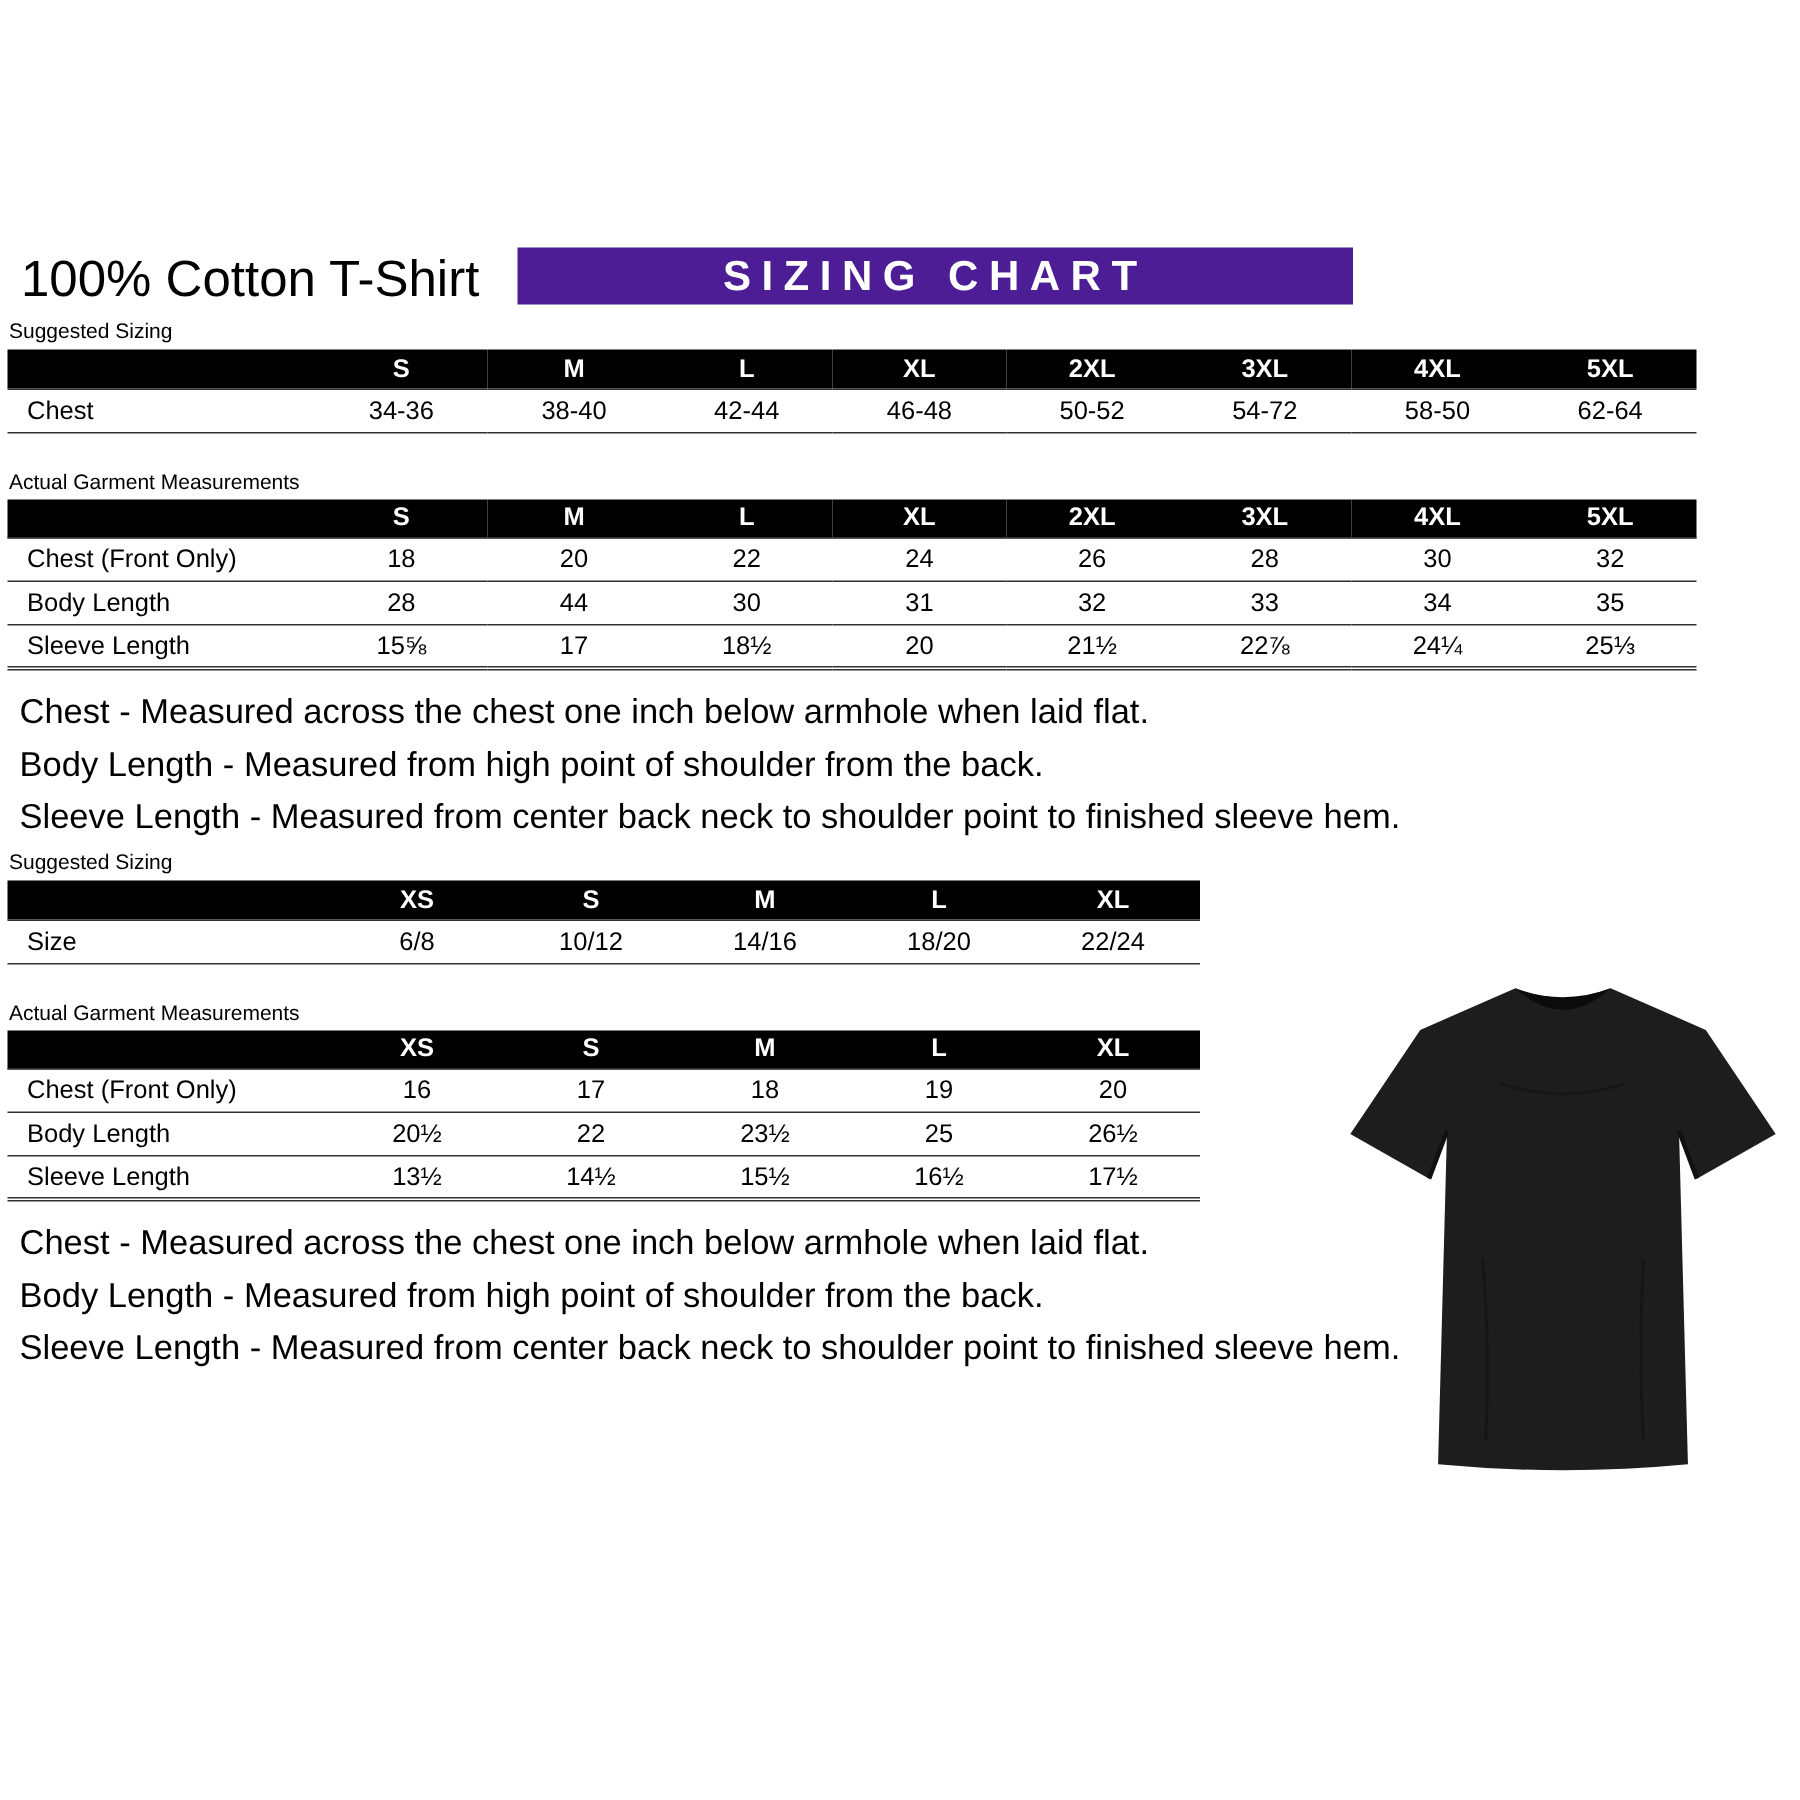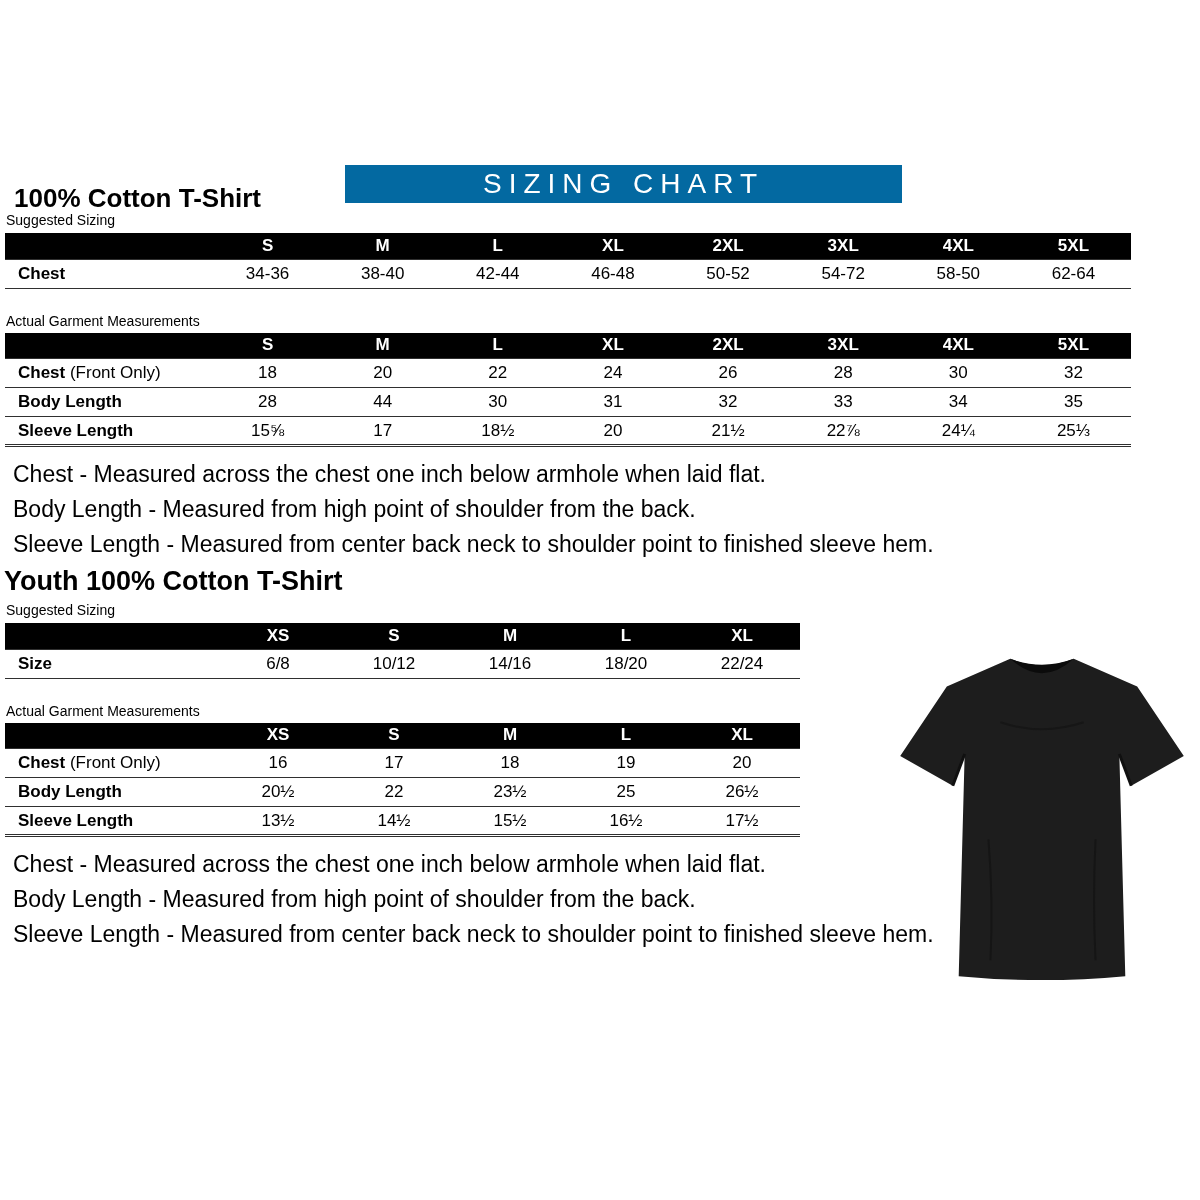--- a/index.html
+++ b/index.html
@@ -5,44 +5,44 @@
   * { box-sizing: border-box; }
   html,body { margin:0; padding:0; }
   body {
     width:1200px; height:1200px; background:#ffffff; overflow:hidden;
     font-family:"Liberation Sans", sans-serif; color:#000;
   }
   .container { position:relative; width:1200px; height:1200px; }
 
   
   .header-row { position:relative; margin-top:165px; height:42px; }
-  .adult-title { position:absolute; left:14px; top:18px; font-size:26px; font-weight:bold; }
+  .adult-title { position:absolute; left:14px; top:2px; font-size:34px; font-weight:normal; }
   .banner {
     position:absolute; left:345px; top:0; width:557px; height:38px;
-    background:#0369a1; color:#fff; font-weight:normal; font-size:28px;
+    background:#4c1d95; color:#fff; font-weight:bold; font-size:28px;
     letter-spacing:7px; text-align:center; line-height:38px;
   }
 
   .section-label { font-size:14px; margin:5px 0 5px 6px; }
   .section-label.gap { margin-top:24px; margin-bottom:4px; }
 
   table { border-collapse:collapse; table-layout:fixed; margin-left:5px; }
   table.adult { width:1126px; }
   table.youth { width:795px; }
   thead th {
     background:#000; color:#fff; font-size:17px; font-weight:bold;
     height:26px; text-align:center; padding:0;
   }
   tbody td {
     font-size:17px; height:29px; text-align:center;
     border-top:1px solid #2f2f2f; border-bottom:1px solid #2f2f2f; padding:0;
   }
   table.measure tbody tr:last-child td { border-bottom:3px double #2f2f2f; }
   td.row-label { text-align:left; padding-left:13px; }
-  .b { font-weight:bold;margin-top:24px; }
+  .b { font-weight:normal;margin-top:24px; }
   table.adult th:first-child, table.adult td:first-child { width:205px; }
   table.youth th:first-child, table.youth td:first-child { width:215px; }
 
   .notes { margin:14px 0 0 13px; }
   .note { font-size:23px; margin:0 0 8px 0; }
 
   .youth-title { font-size:27px; font-weight:bold; margin:4px 0 0 4px; }
 
   .tshirt-wrap { position:absolute; left:893px; top:476px; width:298px; height:352px; }
   .tshirt-wrap svg { display:block; }
@@ -140,21 +140,20 @@
       </tr>
     </tbody>
   </table>
 
   <div class="notes">
     <p class="note">Chest - Measured across the chest one inch below armhole when laid flat.</p>
     <p class="note">Body Length - Measured from high point of shoulder from the back.</p>
     <p class="note">Sleeve Length - Measured from center back neck to shoulder point to finished sleeve hem.</p>
   </div>
 
-  <div class="youth-title">Youth 100% Cotton T-Shirt</div>
 
   <div class="section-label">Suggested Sizing</div>
 
   <table class="youth">
     <thead>
       <tr>
         <th></th>
         <th>XS</th>
         <th>S</th>
         <th>M</th>

